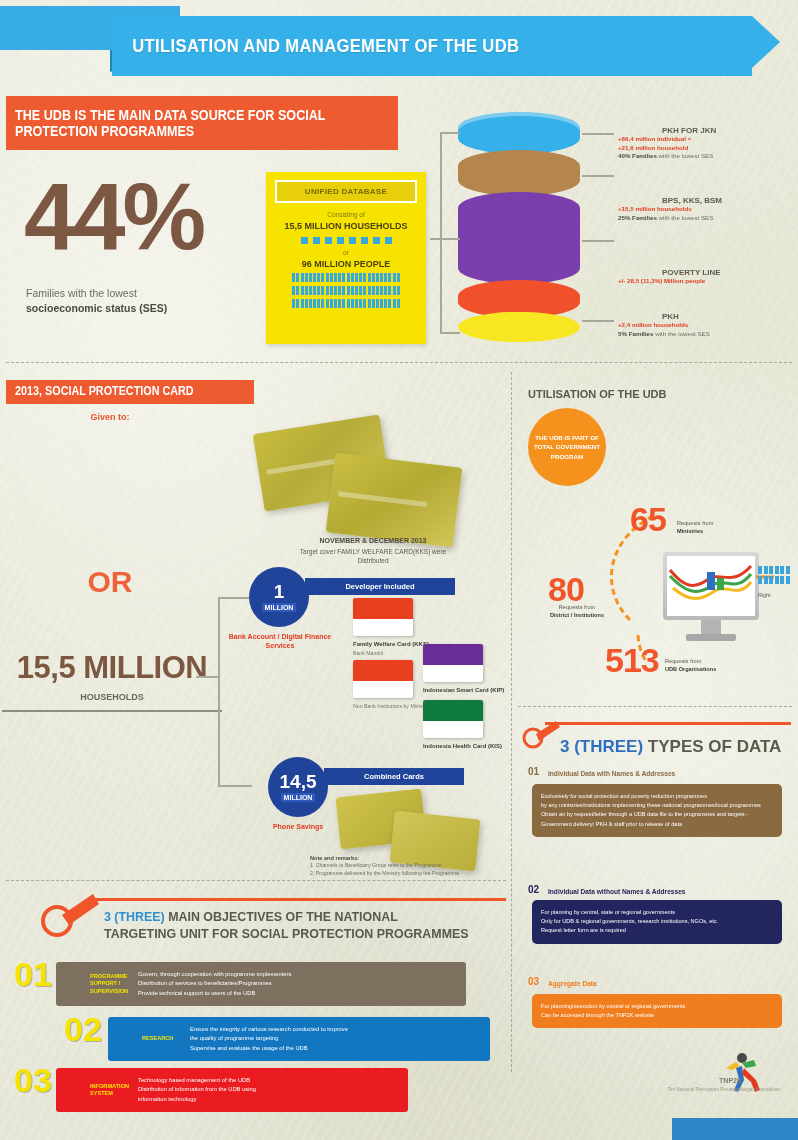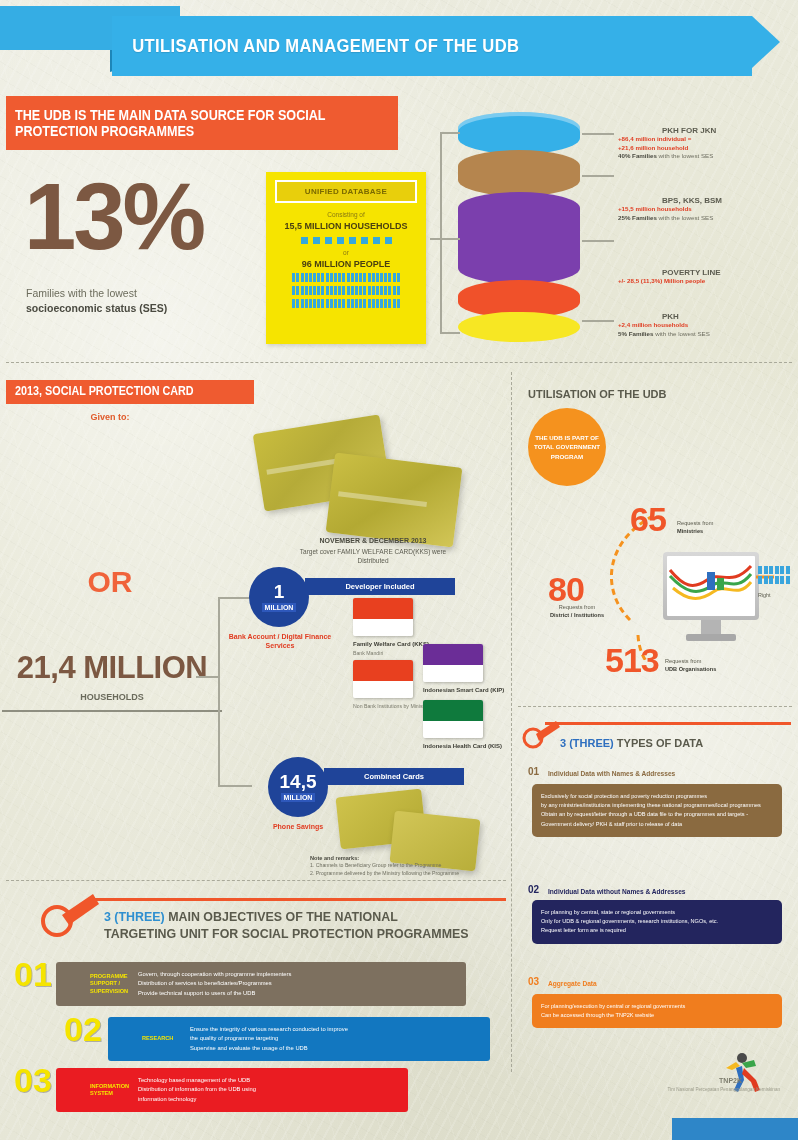--- a/index.html
+++ b/index.html
@@ -200,21 +200,21 @@
   #mon-base{ position:absolute; left:686px; top:634px; width:50px; height:7px;
              background:#a8a8a8; border-radius:2px; }
   #right-grid{ position:absolute; left:758px; top:566px; width:38px; }
   .rg-row{ display:flex; gap:1.5px; }
   .rg{ width:4px; height:8px; background:#3aa5dd; margin-bottom:1.5px; }
   #right-grid-cap{ position:absolute; left:758px; top:592px; font-size:5.4px; color:#5a5a4c; }
 
   
   #s4-rule{ position:absolute; left:545px; top:722px; width:246px; height:2.5px; background:#f0562a; }
   #s4-pin{ position:absolute; left:522px; top:718px; width:40px; height:32px; }
-  #s4-title{ position:absolute; left:560px; top:737px; font-size:11px; font-weight:bold;
+  #s4-title{ position:absolute; left:560px; top:737px; font-size:17px; font-weight:bold;
              color:#5a5a4c; font-family:"Liberation Sans Narrow","Liberation Sans",sans-serif; }
   #s4-title b{ color:#2e6fbf; }
   .t-num{ position:absolute; font-size:10px; font-weight:bold;
           font-family:"Liberation Sans Narrow","Liberation Sans",sans-serif; }
   .t-hd{ position:absolute; font-size:6.6px; font-weight:bold; }
   .t-box{ position:absolute; width:250px; color:#fff; font-size:5.6px;
           line-height:1.65; padding:8px 9px; border-radius:5px; }
   #box01{ background:#8a6a40; }
   #box02{ background:#23255e; }
   #box03{ background:#f07d1e; }
@@ -256,21 +256,21 @@
 
   <div class="ribbon-tail"></div>
   <div class="ribbon">
     <div class="ribbon-title">UTILISATION AND MANAGEMENT OF THE UDB</div>
   </div>
 
   <div class="bar bar-orange" id="s1-bar">
     <div class="bar-txt">THE UDB IS THE MAIN DATA SOURCE FOR SOCIAL PROTECTION PROGRAMMES</div>
   </div>
 
-  <div class="big-num" id="pct40">13%</div>
+  <div class="big-num" id="pct40">44%</div>
   <div id="pct40-cap">
     <span>Families with the lowest</span><br>
     <b>socioeconomic status (SES)</b>
   </div>
 
   <div id="db-card">
     <div id="db-title">UNIFIED DATABASE</div>
     <div id="db-consist">Consisting of</div>
     <div id="db-l1">15,5 MILLION HOUSEHOLDS</div>
     <div class="hh-row">
@@ -425,21 +425,21 @@
   </div>
 
   <div class="hdiv" style="left:6px; top:362px; width:786px;"></div>
 
   <div class="bar bar-orange" id="s2-bar">
     <div class="bar-txt">2013, SOCIAL PROTECTION CARD</div>
   </div>
 
   <div id="given">Given to:</div>
   <div id="or">OR</div>
-  <div class="big-num" id="m155">21,4 MILLION</div>
+  <div class="big-num" id="m155">15,5 MILLION</div>
   <div id="m155-cap">HOUSEHOLDS</div>
 
   <div class="card-img" id="card-a">
       <span class="card-strip"></span>
     </div>
   <div class="card-img" id="card-b">
       <span class="card-strip"></span>
     </div>
   <div id="card-cap1">NOVEMBER &amp; DECEMBER 2013</div>
   <div id="card-cap2">

